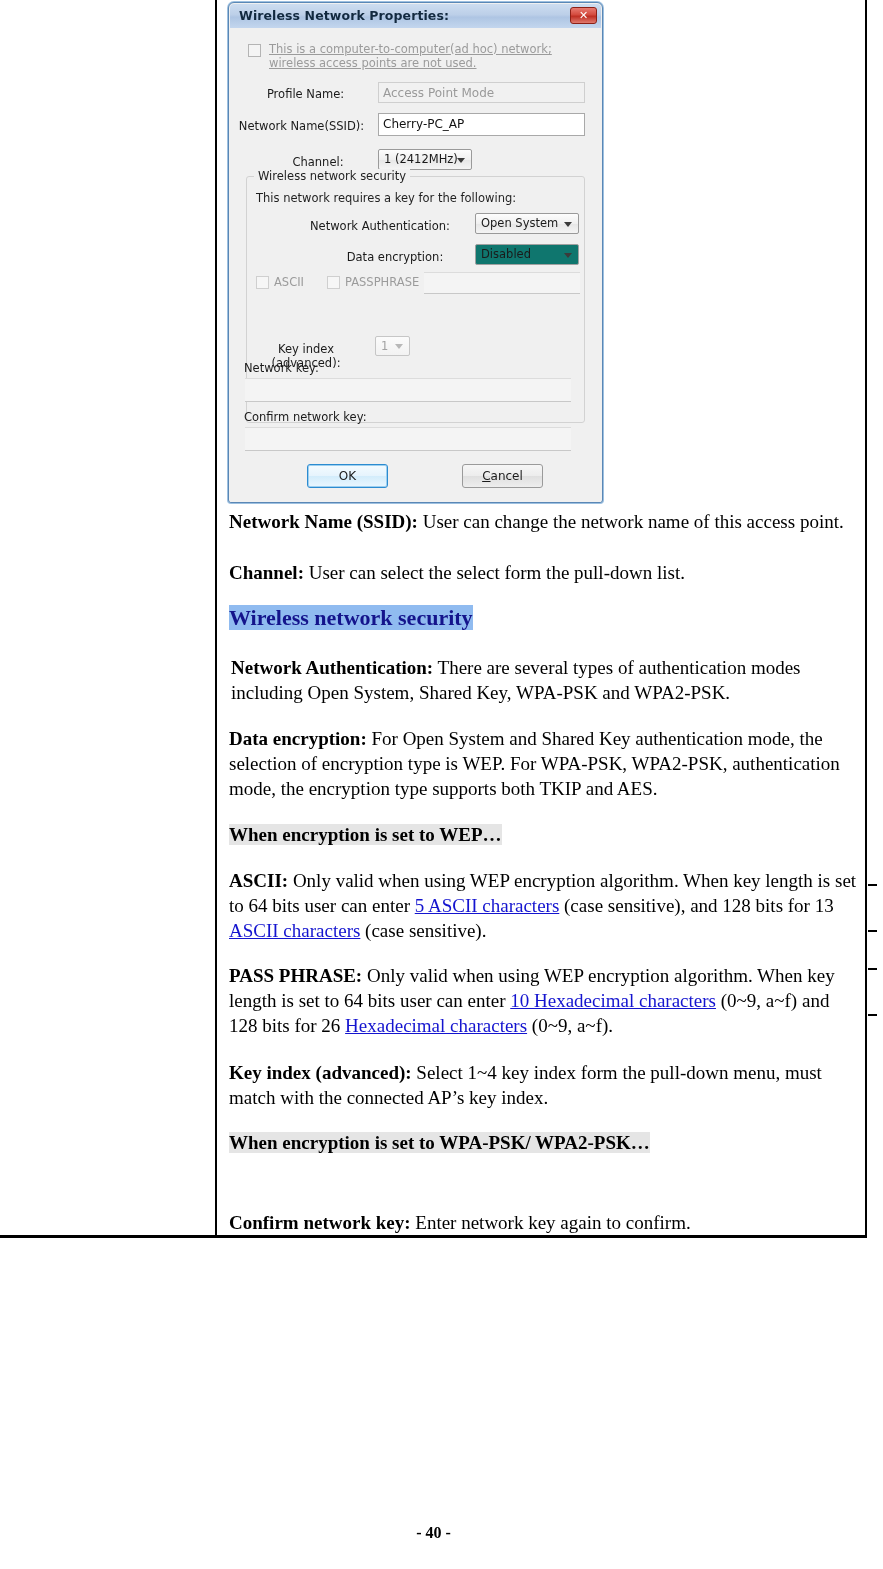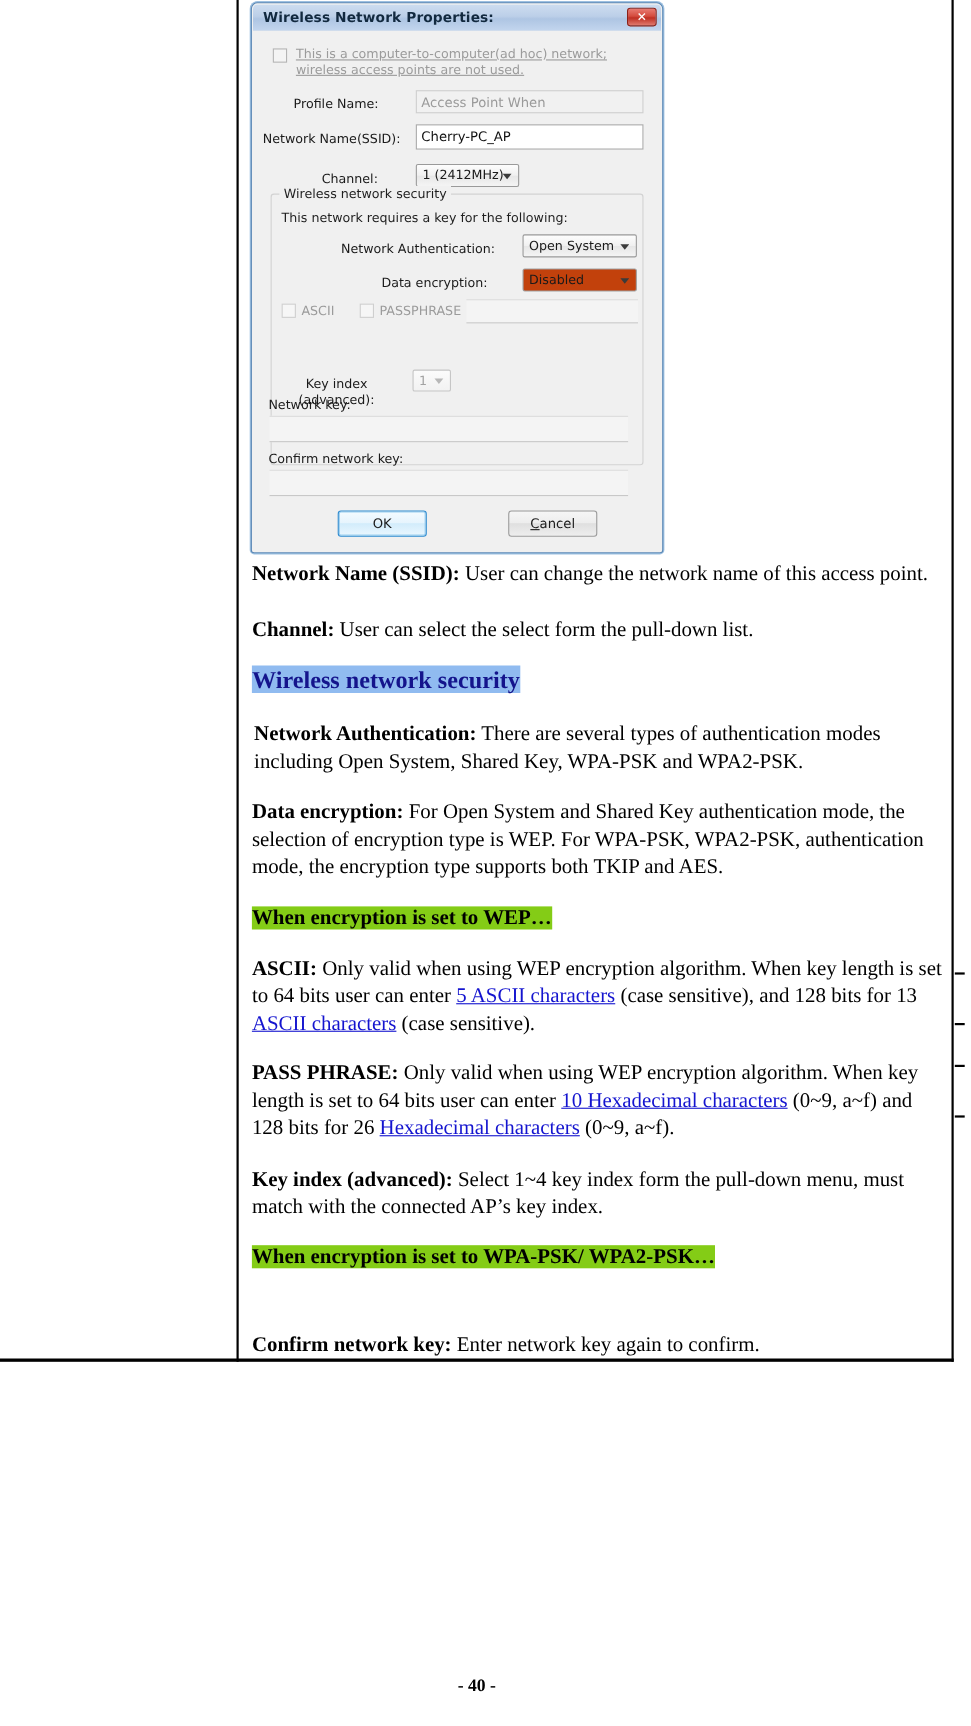--- a/index.html
+++ b/index.html
@@ -162,21 +162,21 @@
     box-sizing: border-box;
     background: linear-gradient(to bottom, #fdfdfd 0%, #f0f0f0 50%, #e6e6e6 51%, #f4f4f4 100%);
     border: 1px solid #9a9a9a;
     border-radius: 2px;
     font-size: 11.5px;
     color: #1a1a1a;
     line-height: 18px;
     padding-left: 5px;
   }
   .combo.white {
-    background: #c2410c;
+    background: #0f766e;
     border: 1px solid #a0a0a0;
   }
   .combo.disabled { color: #a3a3a3; border-color: #c6c6c6;
      background: linear-gradient(to bottom, #fbfbfb 0%, #f2f2f2 100%); }
   .combo .arrow {
     position: absolute;
     right: 6px; top: 50%;
     margin-top: -2px;
     width: 0; height: 0;
     border-left: 4px solid transparent;
@@ -249,21 +249,21 @@
     color: #1414cf;
     text-decoration: underline;
   }
   .hl-blue {
     background: #90bbf0;
     color: #14148c;
     font-weight: bold;
     font-size: 22px;
   }
   .hl-gray {
-    background: #84cc16;
+    background: #e5e5e5;
     font-weight: bold;
     font-size: 19px;
   }
 
   #footer {
     position: absolute;
     left: 0; top: 1524px;
     width: 867px;
     text-align: center;
     font-family: "Liberation Serif", "DejaVu Serif", serif;
@@ -287,21 +287,21 @@
       </div>
 
       <div id="dialog-body">
 
         <div class="dlg-check-row">
           <span class="cb"></span>
           <span class="adhoc-label">This is a computer-to-computer(ad hoc) network; wireless access points are not used.</span>
         </div>
 
         <div class="field-label" style="left:8px; top:59px; width:135px;">Profile Name:</div>
-        <div class="textbox disabled" style="left:148px; top:54px; width:207px; height:21px;">Access Point When</div>
+        <div class="textbox disabled" style="left:148px; top:54px; width:207px; height:21px;">Access Point Mode</div>
 
         <div class="field-label" style="left:0px; top:91px; width:143px;">Network Name(SSID):</div>
         <div class="textbox" style="left:148px; top:85px; width:207px; height:23px;">Cherry-PC_AP</div>
 
         <div class="field-label" style="left:33px; top:127px; width:110px;">Channel:</div>
         <div class="combo" style="left:148px; top:121px; width:94px; height:21px;">
           <span>1  (2412MHz)</span>
           <span class="arrow"></span>
         </div>
 

